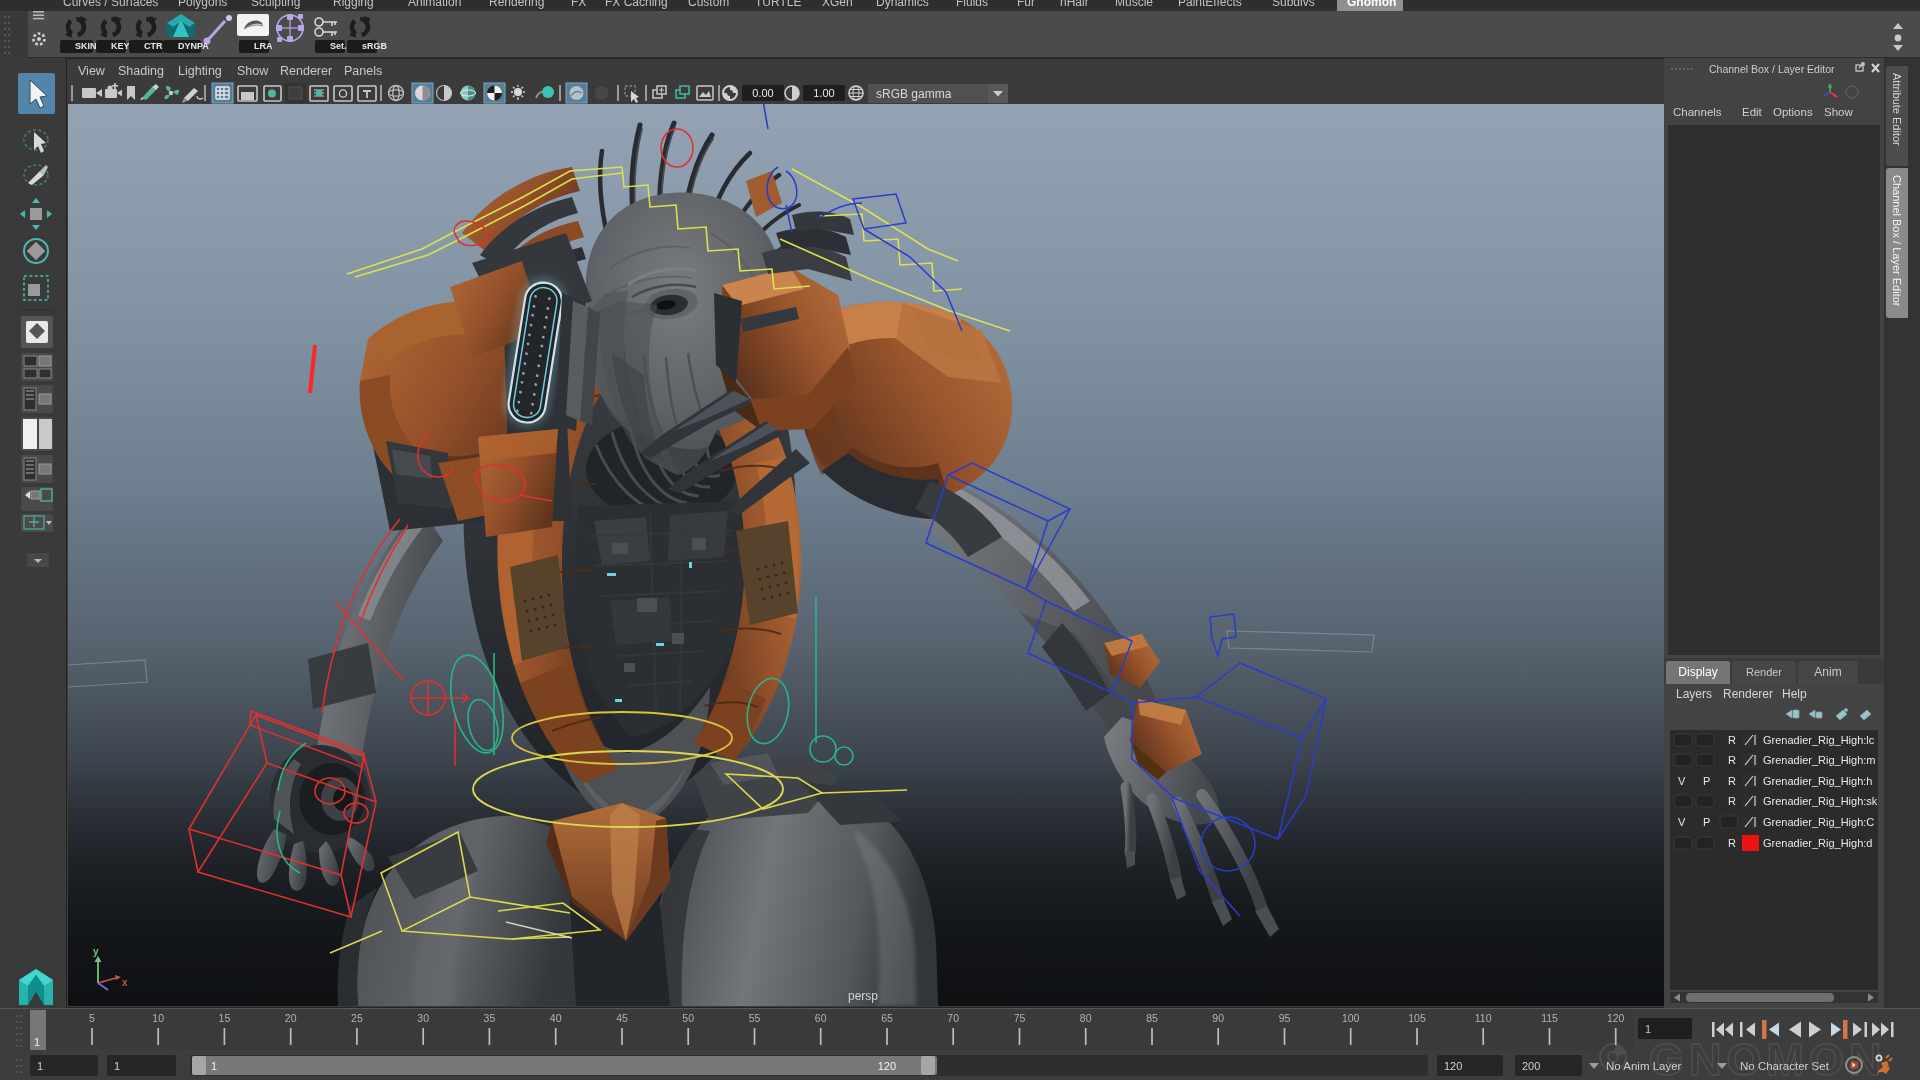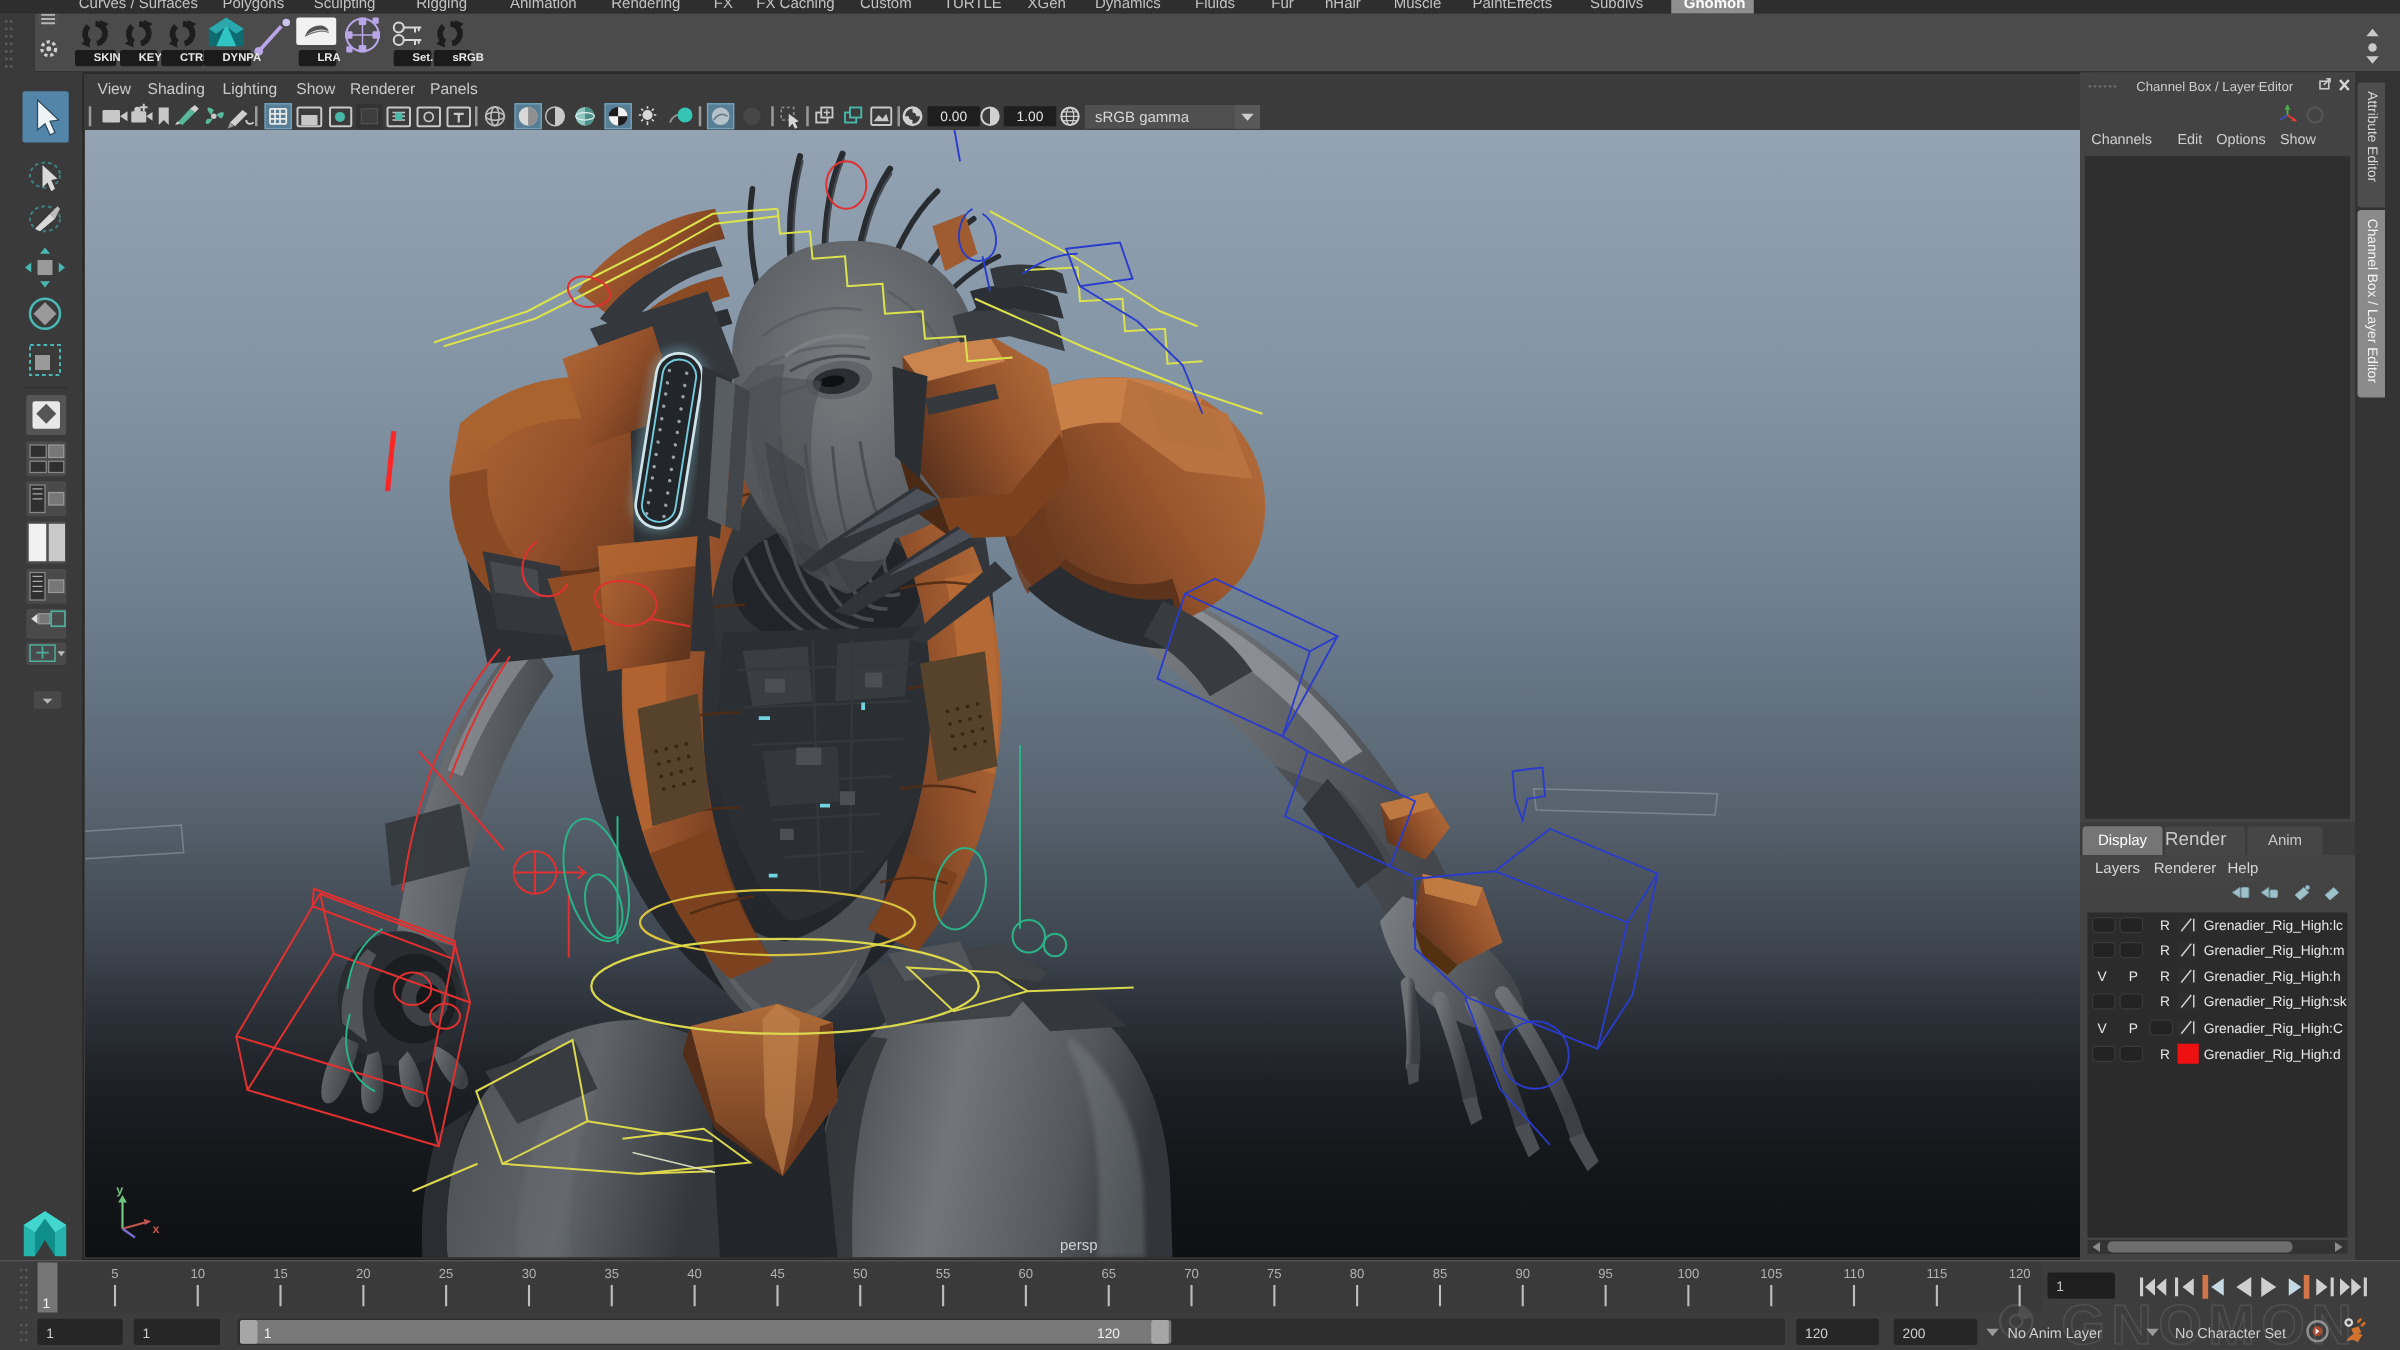--- a/index.html
+++ b/index.html
@@ -950,21 +950,21 @@
       <span class="abs" style="left:9px;top:4px">Channels</span>
       <span class="abs" style="left:78px;top:4px">Edit</span>
       <span class="abs" style="left:109px;top:4px">Options</span>
       <span class="abs" style="left:160px;top:4px">Show</span>
     </div>
 
     <div class="abs" style="left:4px;top:67px;width:212px;height:530px;background:#2f2f2f"></div>
 
     <div class="abs" style="left:0;top:600px;width:220px;height:26px;background:#3b3b3b">
       <div class="abs" style="left:2px;top:3px;width:64px;height:23px;background:#757575;border-radius:3px 3px 0 0;color:#ffffff;font-size:12px;text-align:center;line-height:22px">Display</div>
-      <div class="abs" style="left:68px;top:3px;width:64px;height:23px;background:#464646;border-radius:3px 3px 0 0;color:#c9c9c9;font-size:15px;text-align:left;line-height:22px">Render</div>
+      <div class="abs" style="left:68px;top:3px;width:64px;height:23px;background:#464646;border-radius:3px 3px 0 0;color:#c9c9c9;font-size:11px;text-align:center;line-height:22px">Render</div>
       <div class="abs" style="left:134px;top:3px;width:60px;height:23px;background:#464646;border-radius:3px 3px 0 0;color:#c9c9c9;font-size:12px;text-align:center;line-height:22px">Anim</div>
     </div>
     <div class="abs" style="left:0;top:626px;width:220px;height:22px;color:#d6d6d6;font-size:12px;background:#444444">
       <span class="abs" style="left:12px;top:3px">Layers</span>
       <span class="abs" style="left:59px;top:3px">Renderer</span>
       <span class="abs" style="left:118px;top:3px">Help</span>
     </div>
 
     <svg width="220" height="22" style="position:absolute;left:0;top:648">
       <g fill="#9fbfc9" stroke="#7da3ae" stroke-width="0.8">

